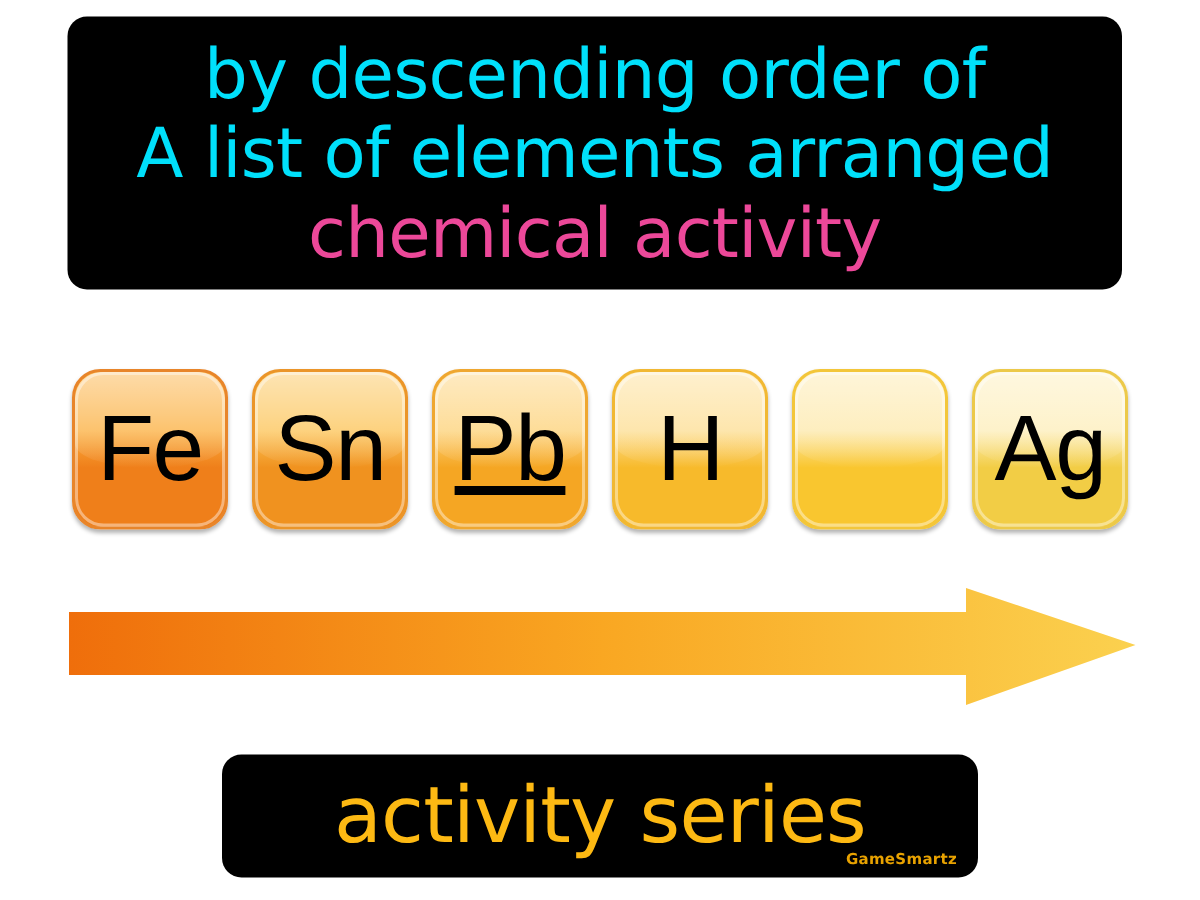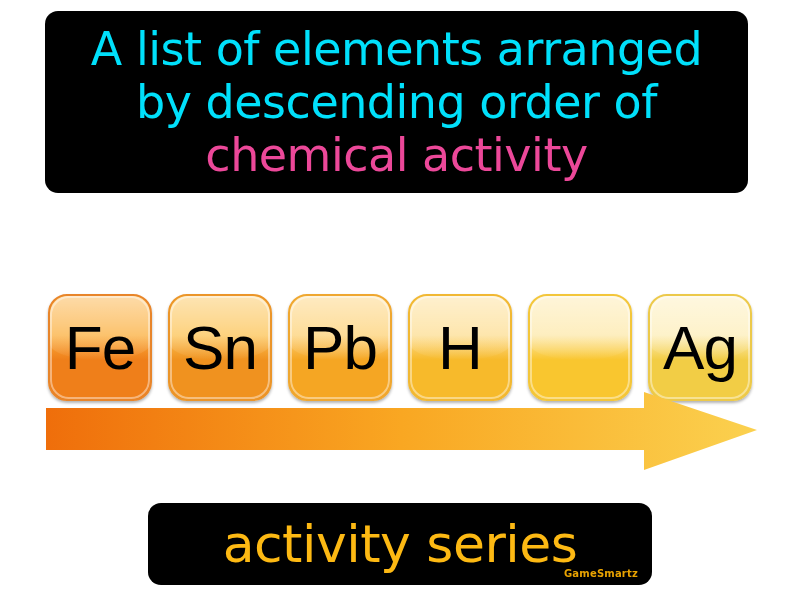--- a/index.html
+++ b/index.html
@@ -53,21 +53,20 @@
     position: relative;
     width: 104px;
     height: 107px;
     border-radius: 19px;
     box-sizing: border-box;
     display: flex;
     align-items: center;
     justify-content: center;
     box-shadow: 0 2px 3px rgba(0,0,0,0.30);
     overflow: hidden;
-    margin-top: 48px;
   }
   
   .element-tile .gloss {
     position: absolute;
     left: 0; top: 0;
     width: 100%;
     height: 62%;
     background: linear-gradient(to bottom,
         rgba(255,255,255,0.55) 0%,
         rgba(255,255,255,0.33) 45%,
@@ -133,40 +132,40 @@
     font-size: 10px;
     font-weight: bold;
     letter-spacing: 0.2px;
     font-family: "DejaVu Sans", sans-serif;
   }
 </style>
 </head>
 <body>
 
 <div id="definition-card" style="background: rgb(0, 0, 0);">
+  <div class="definition-line" style="color: rgb(0, 224, 251);">by descending order of</div>
   <div class="definition-line" style="color: rgb(0, 224, 251);">A list of elements arranged</div>
-  <div class="definition-line" style="color: rgb(0, 224, 251);">by descending order of</div>
   <div class="definition-line" style="color: #ec4899;">chemical activity</div>
 </div>
 
 <div id="element-tiles">
   <div class="element-tile" style="background: linear-gradient(rgb(251, 176, 64) 0%, rgb(251, 176, 64) 38%, rgb(239, 127, 26) 62%, rgb(239, 127, 26) 100%); border: 2px solid rgb(232, 133, 42);">
     <span class="gloss"></span>
     <span class="rim"></span>
     <span class="element-symbol" style="color: rgb(0, 0, 0);">Fe</span>
   </div>
   <div class="element-tile" style="background: linear-gradient(rgb(252, 196, 87) 0%, rgb(252, 196, 87) 38%, rgb(240, 146, 31) 62%, rgb(240, 146, 31) 100%); border: 2px solid rgb(235, 149, 41);">
     <span class="gloss"></span>
     <span class="rim"></span>
     <span class="element-symbol" style="color: rgb(0, 0, 0);">Sn</span>
   </div>
   <div class="element-tile" style="background: linear-gradient(rgb(253, 210, 120) 0%, rgb(253, 210, 120) 38%, rgb(245, 166, 35) 62%, rgb(245, 166, 35) 100%); border: 2px solid rgb(239, 167, 48);">
     <span class="gloss"></span>
     <span class="rim"></span>
-    <span class="element-symbol" style="color: rgb(0, 0, 0);">Pb</span>
+    <span class="element-symbol" style="color: rgb(0, 0, 0); text-decoration: underline;">Pb</span>
   </div>
   <div class="element-tile" style="background: linear-gradient(rgb(253, 222, 147) 0%, rgb(253, 222, 147) 38%, rgb(247, 186, 43) 62%, rgb(247, 186, 43) 100%); border: 2px solid rgb(241, 184, 51);">
     <span class="gloss"></span>
     <span class="rim"></span>
     <span class="element-symbol" style="color: rgb(0, 0, 0);">H</span>
   </div>
   <div class="element-tile" style="background: linear-gradient(rgb(253, 233, 171) 0%, rgb(253, 233, 171) 38%, rgb(249, 198, 47) 62%, rgb(249, 198, 47) 100%); border: 2px solid rgb(243, 198, 58);">
     <span class="gloss"></span>
     <span class="rim"></span>
   </div>

